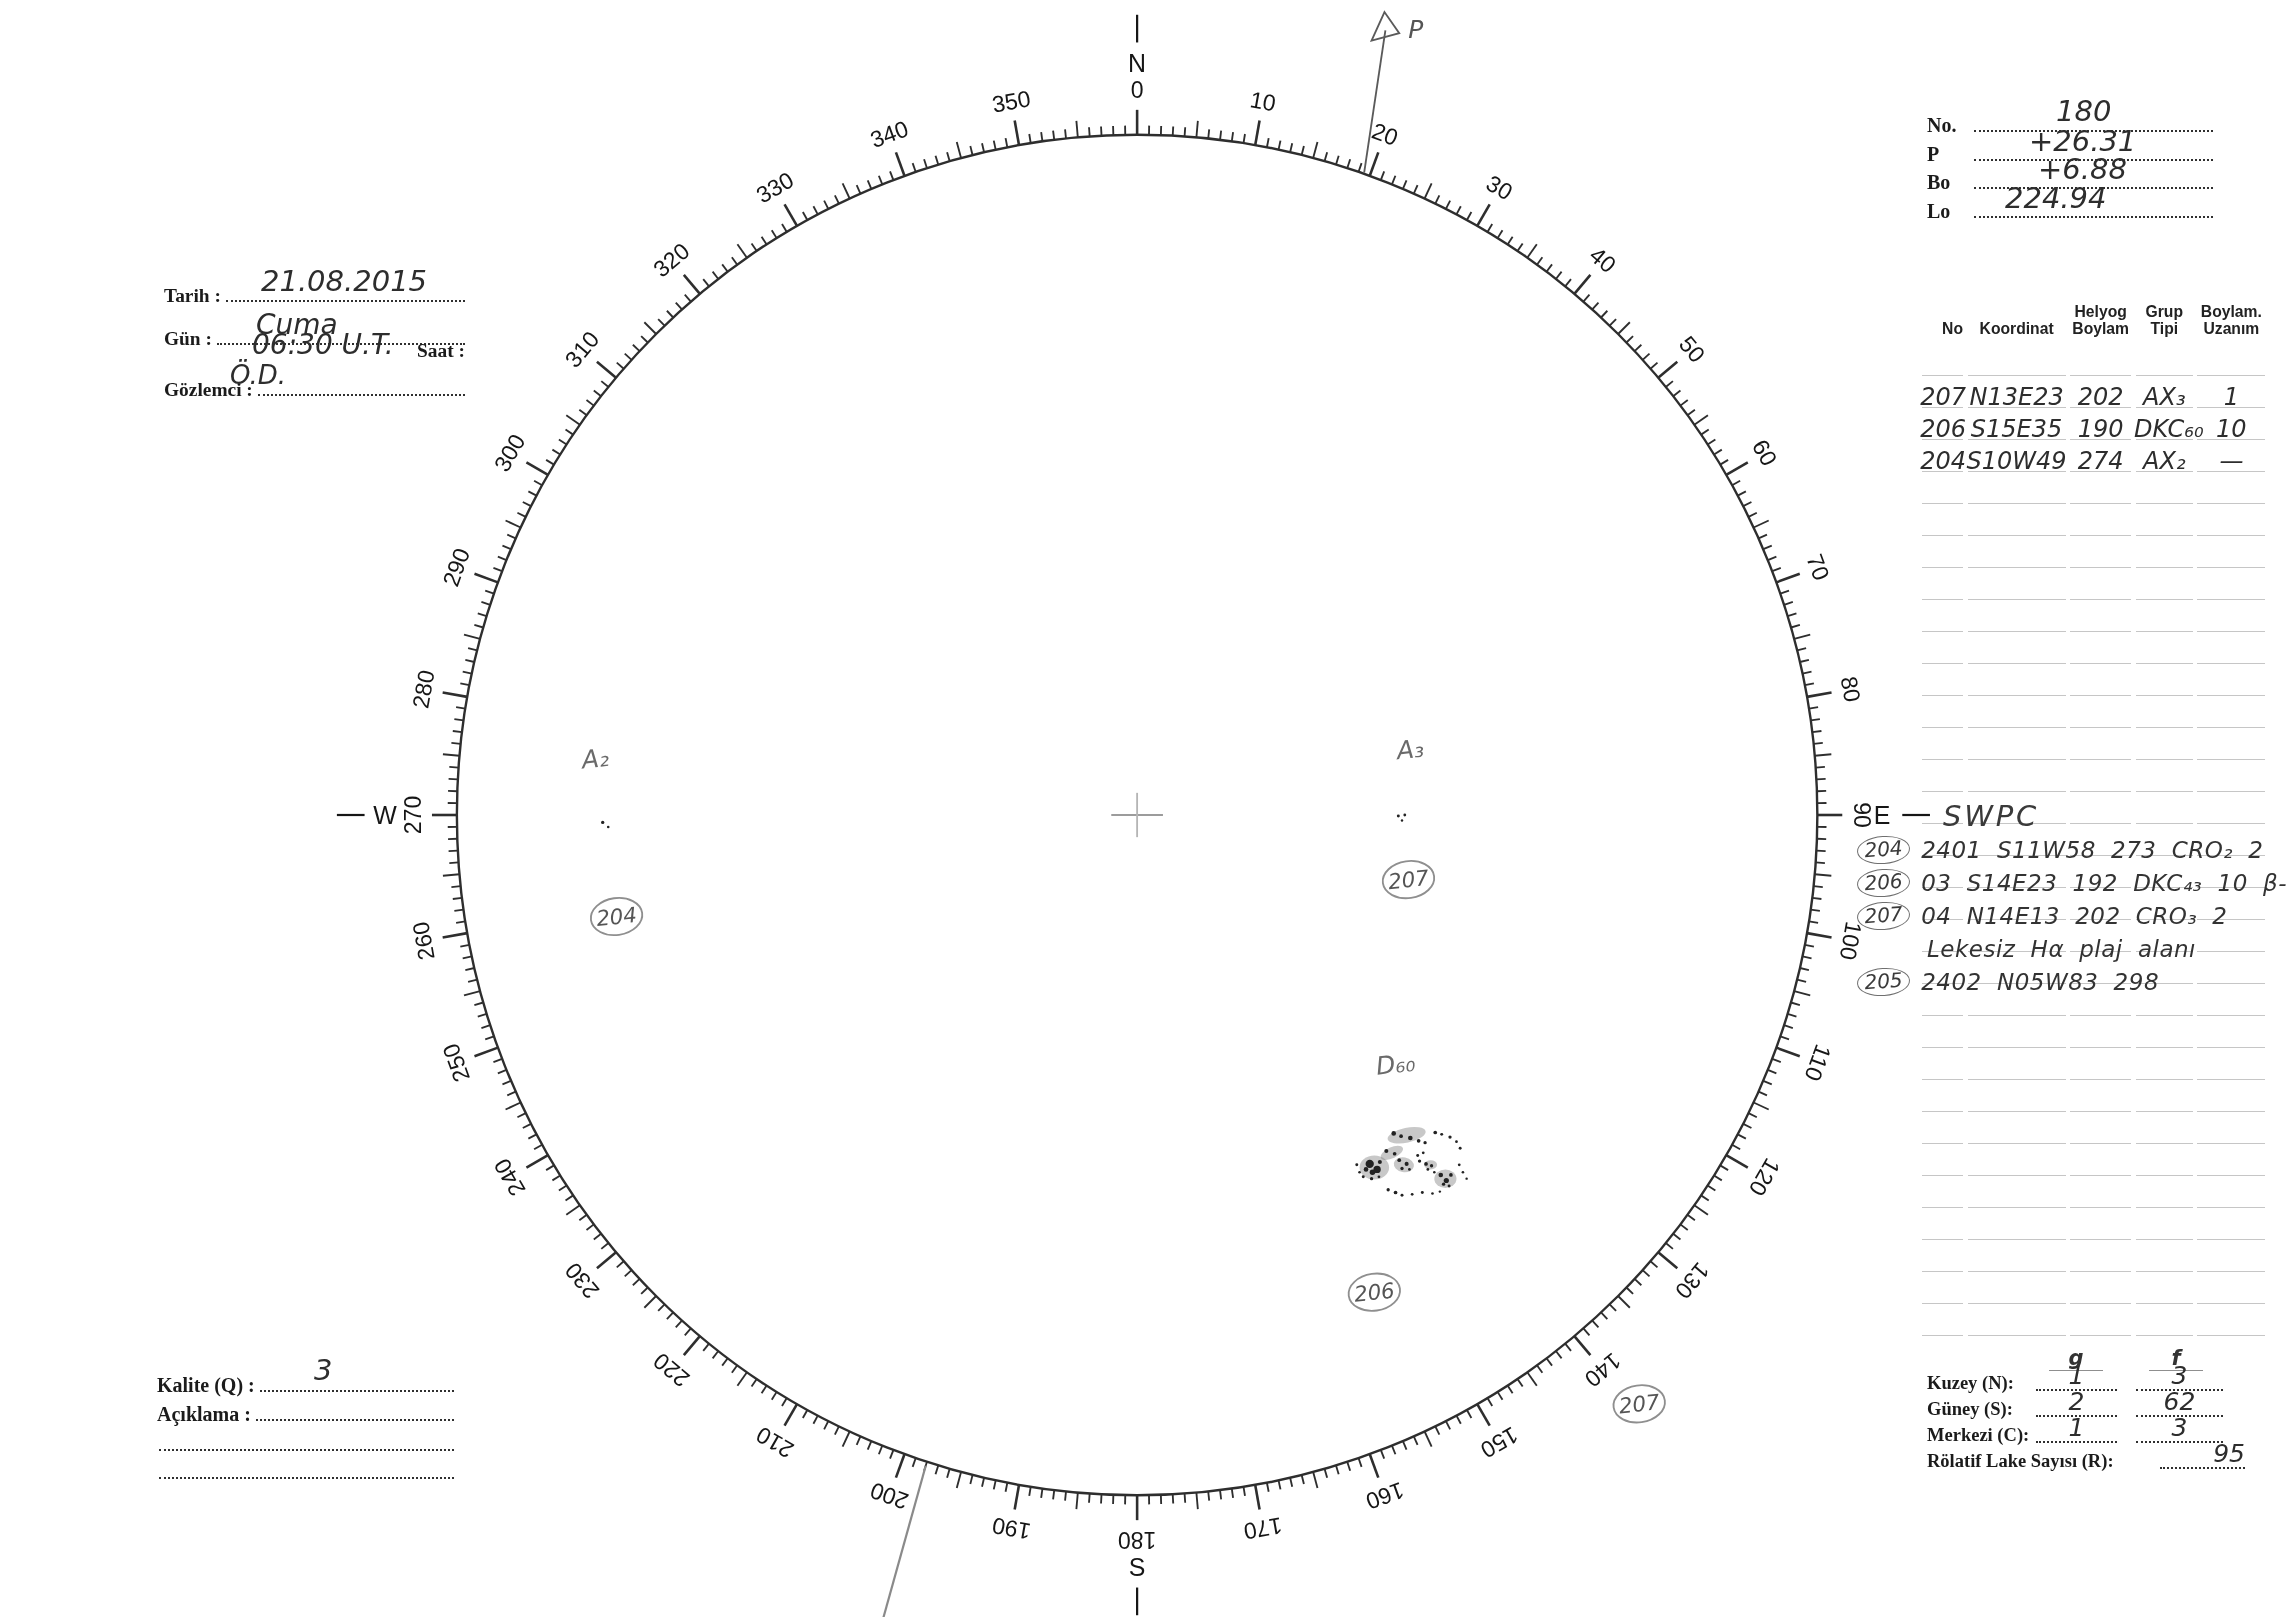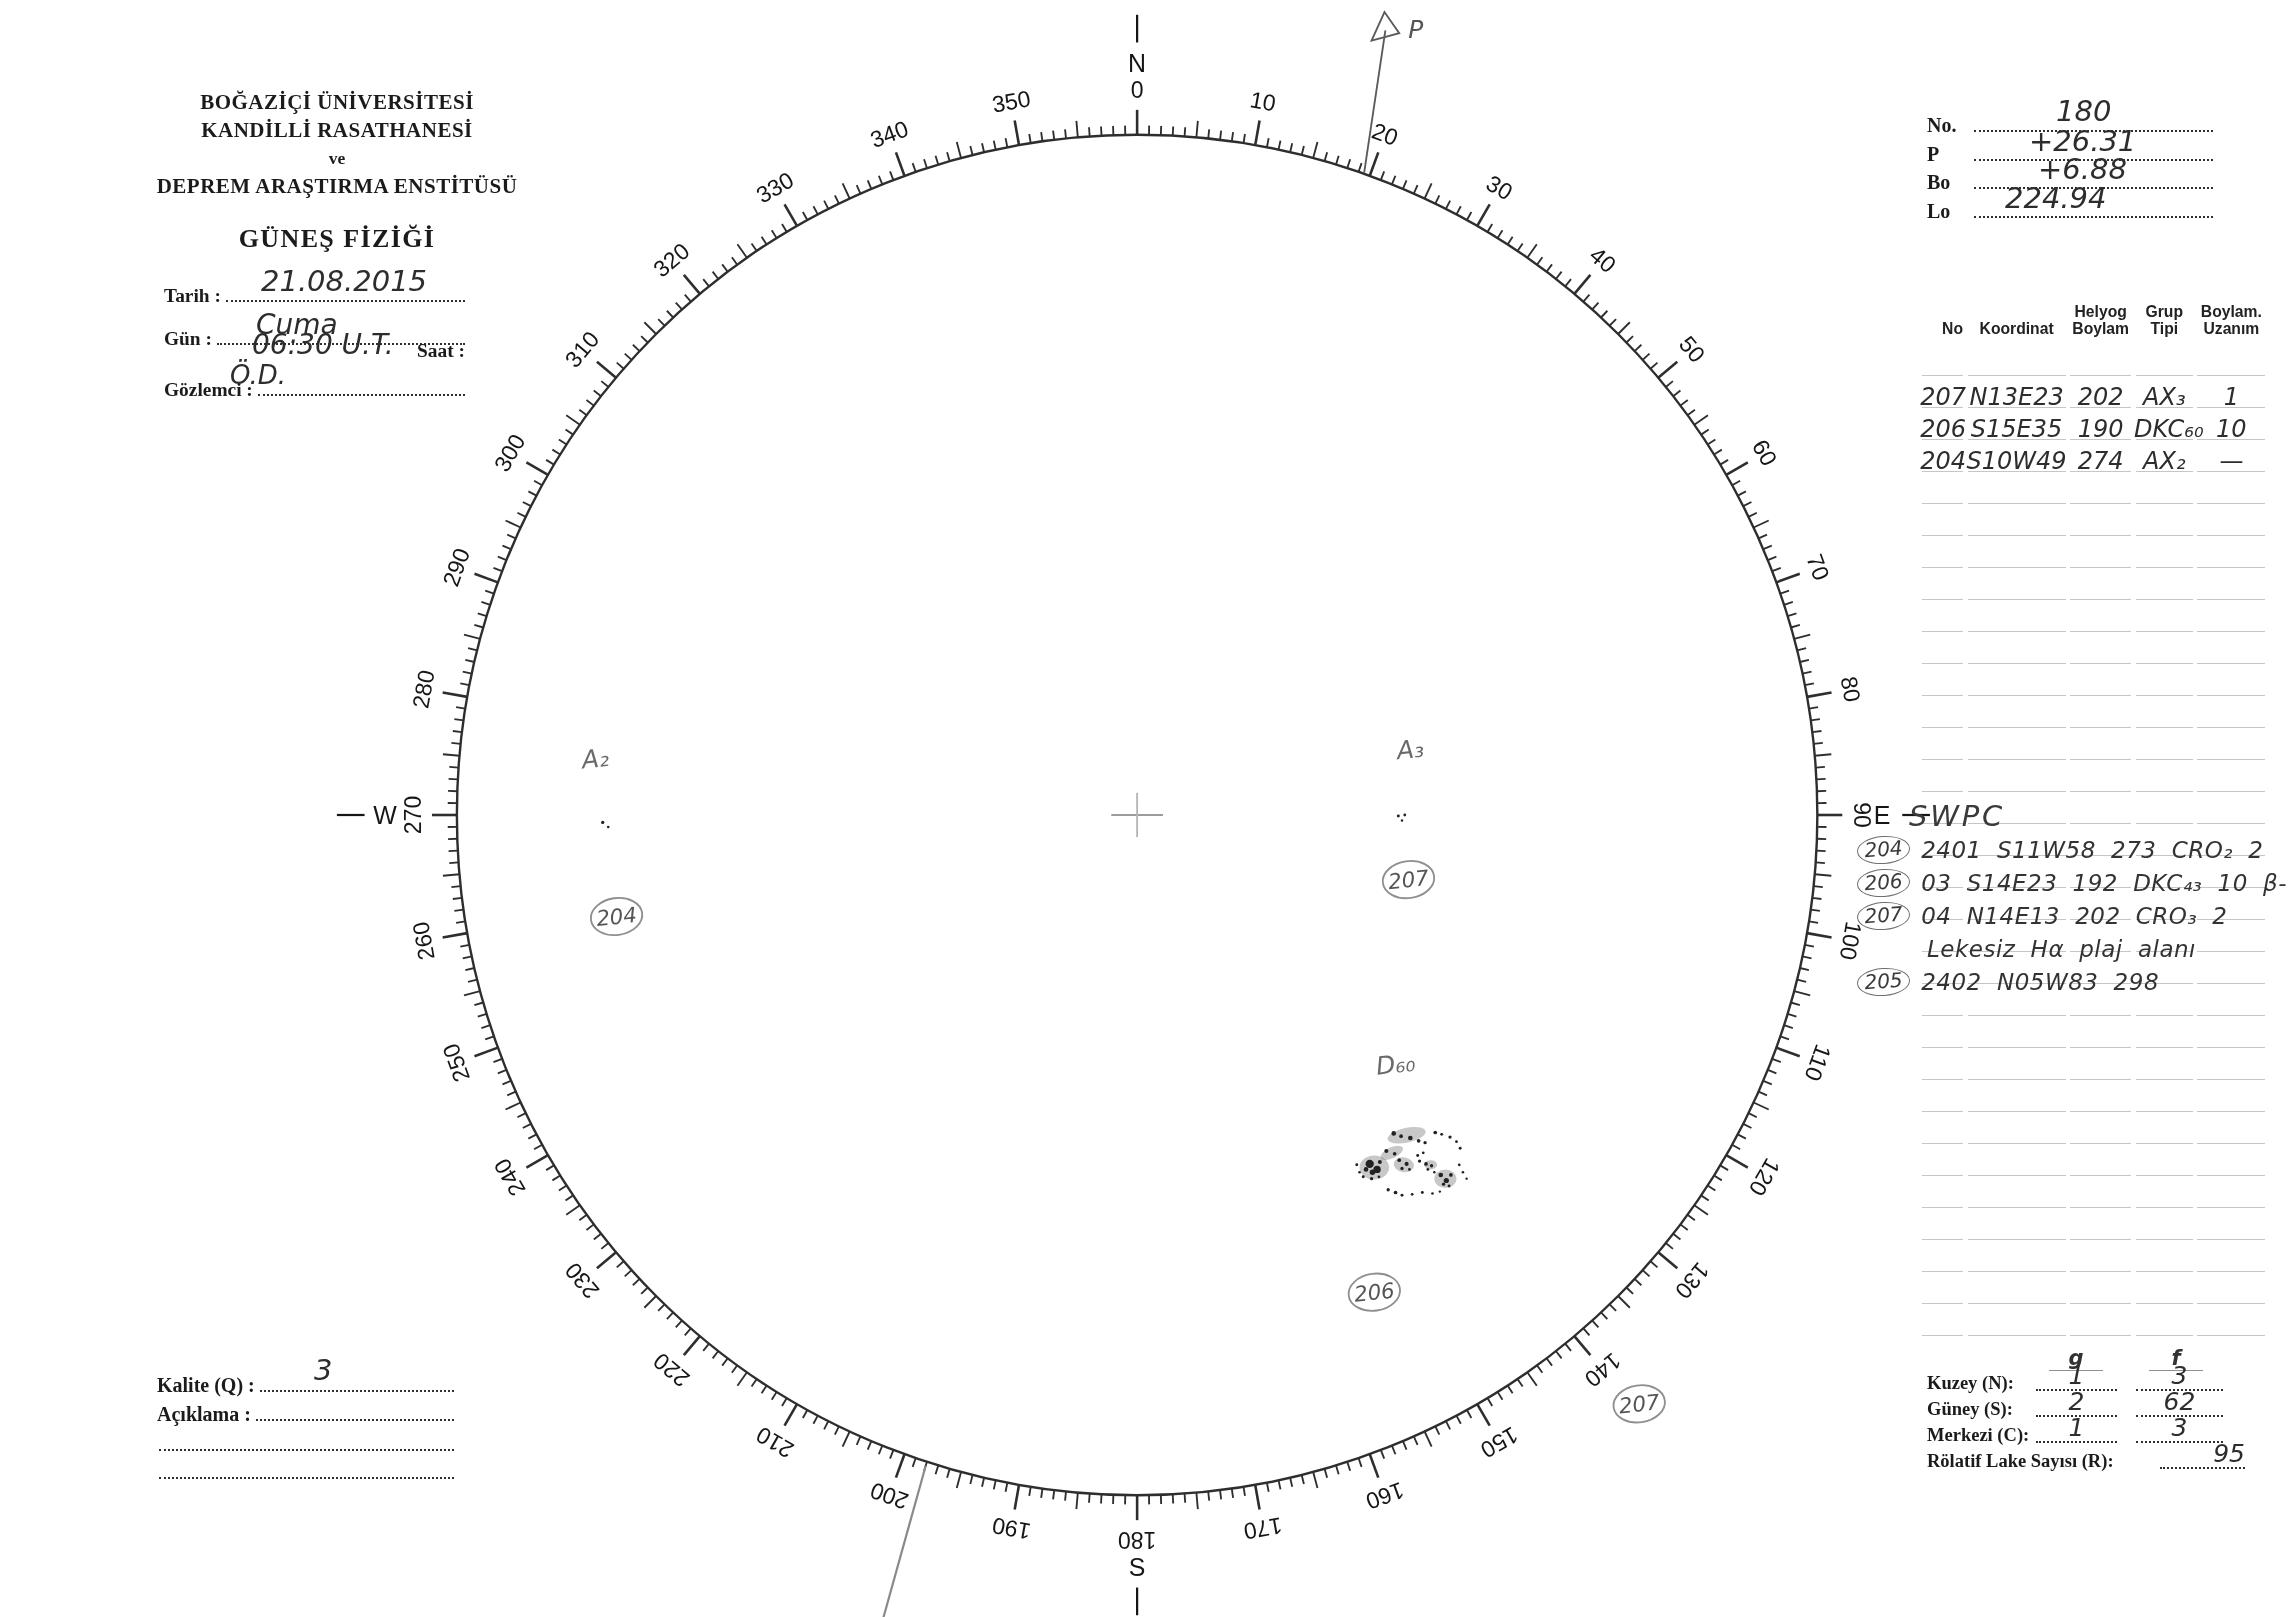--- a/index.html
+++ b/index.html
@@ -42,21 +42,21 @@
              font-weight:bold;font-size:15.7px;line-height:1.12;text-align:center;color:#222;}
   .gt-header .hcell span{display:block;}
   .gt-header .c1{text-align:right;padding-left:2.8px;}
   .gt-rows{margin-top:5.5px;}
   .trow{display:grid;grid-template-columns:41px 98px 61px 57px 68px;column-gap:4.6px;height:32px;}
   .trow .cell{border-bottom:1.5px solid #c6c6c6;position:relative;}
   .cellval{position:absolute;left:-1.8px;right:-1.8px;bottom:-4.6px;text-align:center;font-size:24px;}
 
   
   #swpc-block{left:1857px;top:799px;width:425px;}
-  #swpc-title{font-size:29px;letter-spacing:2.8px;margin-left:52px;color:#3a3a3a;}
+  #swpc-title{font-size:29px;letter-spacing:2.8px;margin-left:86px;color:#3a3a3a;}
   .swpc-row{position:relative;height:33px;display:flex;align-items:center;}
   .circled{display:inline-block;border:1.8px solid #6f6f6f;border-radius:50%;
            padding:0px 6.5px 1.8px 6.5px;font-size:20px;transform:rotate(-4deg);color:#3a3a3a;}
   .swpc-text{font-size:23px;letter-spacing:0.5px;word-spacing:7.4px;margin-left:11px;color:#333;}
   .swpc-indent{padding-left:59px;}
 
   
   #counts-block{left:1927px;top:1346px;width:310px;}
   .gf-head{position:relative;height:24px;font-weight:bold;}
   .gf{position:absolute;text-align:center;border-bottom:1.5px solid #8f8f8f;
@@ -548,27 +548,20 @@
       <circle cx="1560" cy="1291" r="1.3" fill="#222"></circle>
       <circle cx="1470" cy="1262" r="1.6" fill="#222"></circle>
       <circle cx="1473" cy="1270" r="1.4" fill="#222"></circle>
       <circle cx="653" cy="891" r="1.8" fill="#222"></circle>
       <circle cx="659" cy="896" r="1.4" fill="#222"></circle>
       <circle cx="1515" cy="884" r="1.6" fill="#222"></circle>
       <circle cx="1522" cy="883" r="1.5" fill="#222"></circle>
       <circle cx="1519" cy="889" r="1.3" fill="#222"></circle>
     </svg>
 
-  <div id="inst-header" class="abs">
-    <div class="h-line">BOĞAZİÇİ ÜNİVERSİTESİ</div>
-    <div class="h-line">KANDİLLİ RASATHANESİ</div>
-    <div class="h-ve">ve</div>
-    <div class="h-line">DEPREM ARAŞTIRMA ENSTİTÜSÜ</div>
-    <div class="h-title">GÜNEŞ FİZİĞİ</div>
-  </div>
 
   <div id="obs-block" class="abs">
     <div class="field-row" style="top:0;">
       <span class="plabel">Tarih :</span>
       <span class="fdots"></span>
       <span class="fval hw" style="left:97px;top:-13px;font-size:29px;">21.08.2015</span>
     </div>
     <div class="field-row" style="top:43px;">
       <span class="plabel">Gün :</span>
       <span class="fdots"></span>

